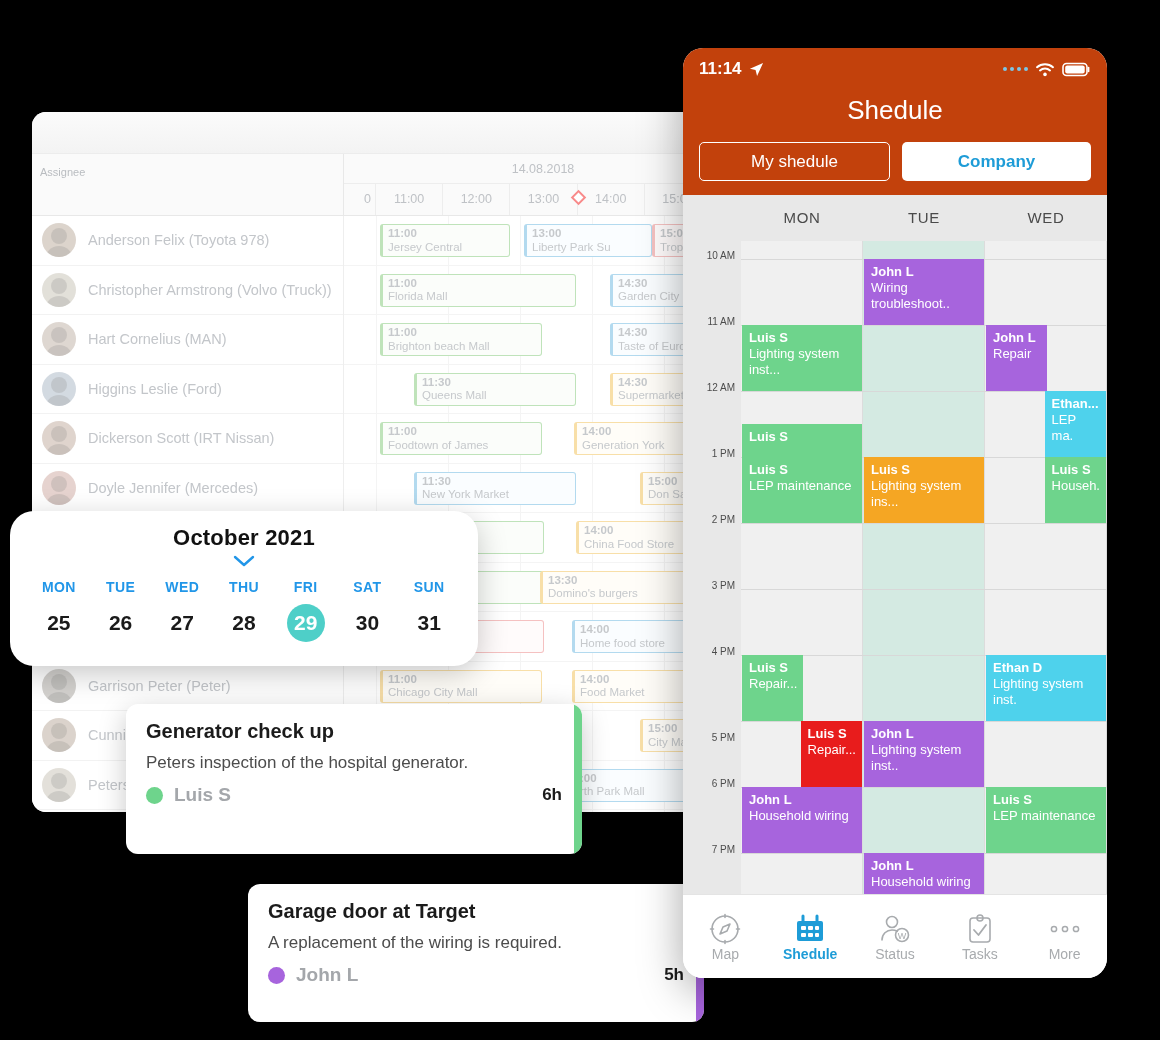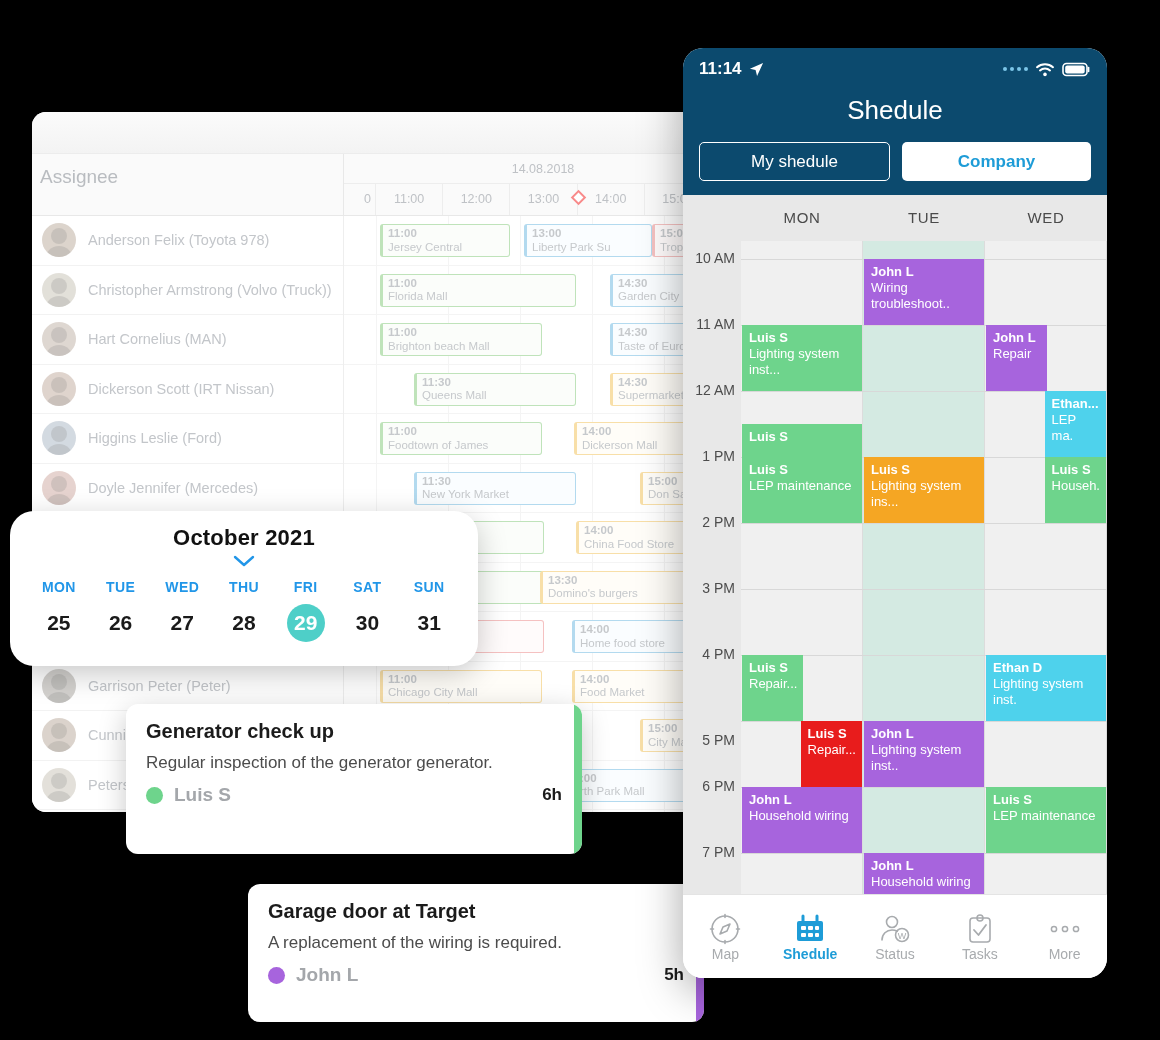--- a/index.html
+++ b/index.html
@@ -30,21 +30,21 @@
   #desktop-head {
     display:flex;
     height:62px;
     background:#fafafa;
     border-bottom:1px solid #e8e8e8;
   }
   .dh-left {
     width:312px;
     border-right:1px solid #e8e8e8;
     padding:12px 0 0 8px;
-    font-size:19px;
+    font-size:11px;
     color:#b9bcc0;
   }
   .dh-right { flex:1; position:relative; }
   .dh-date {
     height:30px; line-height:30px;
     text-align:center;
     font-size:12.5px;
     color:#bfc2c6;
     border-bottom:1px solid #ededed;
     padding-left:30px;
@@ -217,21 +217,21 @@
   #phone {
     position:absolute;
     left:683px; top:48px;
     width:424px; height:930px;
     background:#fff;
     border-radius:20px;
     box-shadow:0 12px 44px rgba(0,0,0,.35);
     overflow:hidden;
     display:flex; flex-direction:column;
   }
-  #phone-header { background:#0c4a6e; padding:0 16px 14px; }
+  #phone-header { background:#c2410c; padding:0 16px 14px; }
   #status-bar {
     height:42px; display:flex; align-items:center;
     color:#fff; font-size:17px; font-weight:bold;
   }
   #status-right { margin-left:auto; display:flex; align-items:center; gap:7px; }
   .dots { display:flex; gap:3px; }
   .dots i { width:4px;height:4px;border-radius:50%;background:#7cc6e8;display:block; }
   #phone-title {
     text-align:center;
     color:#fff;
@@ -255,21 +255,21 @@
     font-size:15px; color:#4a4a4a; letter-spacing:.6px;
   }
 
   #grid-wrap { flex:1; position:relative; overflow:hidden; background:#f0f0f0; }
   #gutter {
     position:absolute; left:0; top:0; bottom:0; width:58px;
     background:#e8e8e8; z-index:3;
   }
   .hour-lbl {
     position:absolute; right:6px;
-    font-size:14px; color:#4c4c4c;
+    font-size:10px; color:#4c4c4c;
     transform:translateY(-9px);
     white-space:nowrap;
   }
   #cols { position:absolute; left:58px; right:0; top:0; bottom:0; }
   .daycol {
     position:absolute; top:0; bottom:0;
     border-right:1px solid #dcdcdc;
   }
   .daycol.today { background:#d4eae2; }
   .hline {
@@ -333,26 +333,26 @@
         </div>
         <div class="assignee-row">
           <div class="avatar a1"></div>
           <div class="assignee-name">Christopher Armstrong (Volvo (Truck))</div>
         </div>
         <div class="assignee-row">
           <div class="avatar a2"></div>
           <div class="assignee-name">Hart Cornelius (MAN)</div>
         </div>
         <div class="assignee-row">
+          <div class="avatar a3"></div>
+          <div class="assignee-name">Higgins Leslie (Ford)</div>
+        </div>
+        <div class="assignee-row">
           <div class="avatar a4"></div>
           <div class="assignee-name">Dickerson Scott (IRT Nissan)</div>
-        </div>
-        <div class="assignee-row">
-          <div class="avatar a3"></div>
-          <div class="assignee-name">Higgins Leslie (Ford)</div>
         </div>
         <div class="assignee-row">
           <div class="avatar a5"></div>
           <div class="assignee-name">Doyle Jennifer (Mercedes)</div>
         </div>
         <div class="assignee-row">
           <div class="avatar a6"></div>
           <div class="assignee-name"></div>
         </div>
         <div class="assignee-row">
@@ -389,21 +389,21 @@
         <div class="tl-row">
           <div class="ev green" style="left: 36px; width: 162px;"><span class="t">11:00</span><span>Brighton beach Mall</span></div>
           <div class="ev blue" style="left: 266px; width: 152px;"><span class="t">14:30</span><span>Taste of Europ</span></div>
         </div>
         <div class="tl-row">
           <div class="ev green" style="left: 70px; width: 162px;"><span class="t">11:30</span><span>Queens Mall</span></div>
           <div class="ev amber" style="left: 266px; width: 152px;"><span class="t">14:30</span><span>Supermarket</span></div>
         </div>
         <div class="tl-row">
           <div class="ev green" style="left: 36px; width: 162px;"><span class="t">11:00</span><span>Foodtown of James</span></div>
-          <div class="ev amber" style="left: 230px; width: 188px;"><span class="t">14:00</span><span>Dickerson Mall</span></div>
+          <div class="ev amber" style="left: 230px; width: 188px;"><span class="t">14:00</span><span>Generation York</span></div>
         </div>
         <div class="tl-row">
           <div class="ev blue" style="left: 70px; width: 162px;"><span class="t">11:30</span><span>New York Market</span></div>
           <div class="ev amber" style="left: 296px; width: 122px;"><span class="t">15:00</span><span>Don Salv</span></div>
         </div>
         <div class="tl-row">
           <div class="ev green" style="left: 110px; width: 90px;"></div>
           <div class="ev amber" style="left: 232px; width: 186px;"><span class="t">14:00</span><span>China Food Store</span></div>
         </div>
         <div class="tl-row">
@@ -465,21 +465,21 @@
       </div>
       <div class="dnum-wrap">
         <div class="dnum">31</div>
       </div>
     </div>
 </div>
 
 <div class="task-card" id="card-generator">
   <div class="accent" style="background: rgb(110, 212, 140);"></div>
   <div class="task-title">Generator check up</div>
-  <div class="task-desc">Regular inspection of the generator generator.</div>
+  <div class="task-desc">Peters inspection of the hospital generator.</div>
   <div class="task-foot">
     <span class="dot" style="background: rgb(110, 212, 140);"></span>
     <span class="task-person">Luis S</span>
     <span class="task-hours">6h</span>
   </div>
 </div>
 
 <div class="task-card" id="card-garage">
   <div class="accent" style="background: rgb(167, 100, 221);"></div>
   <div class="task-title">Garage door at Target</div>

